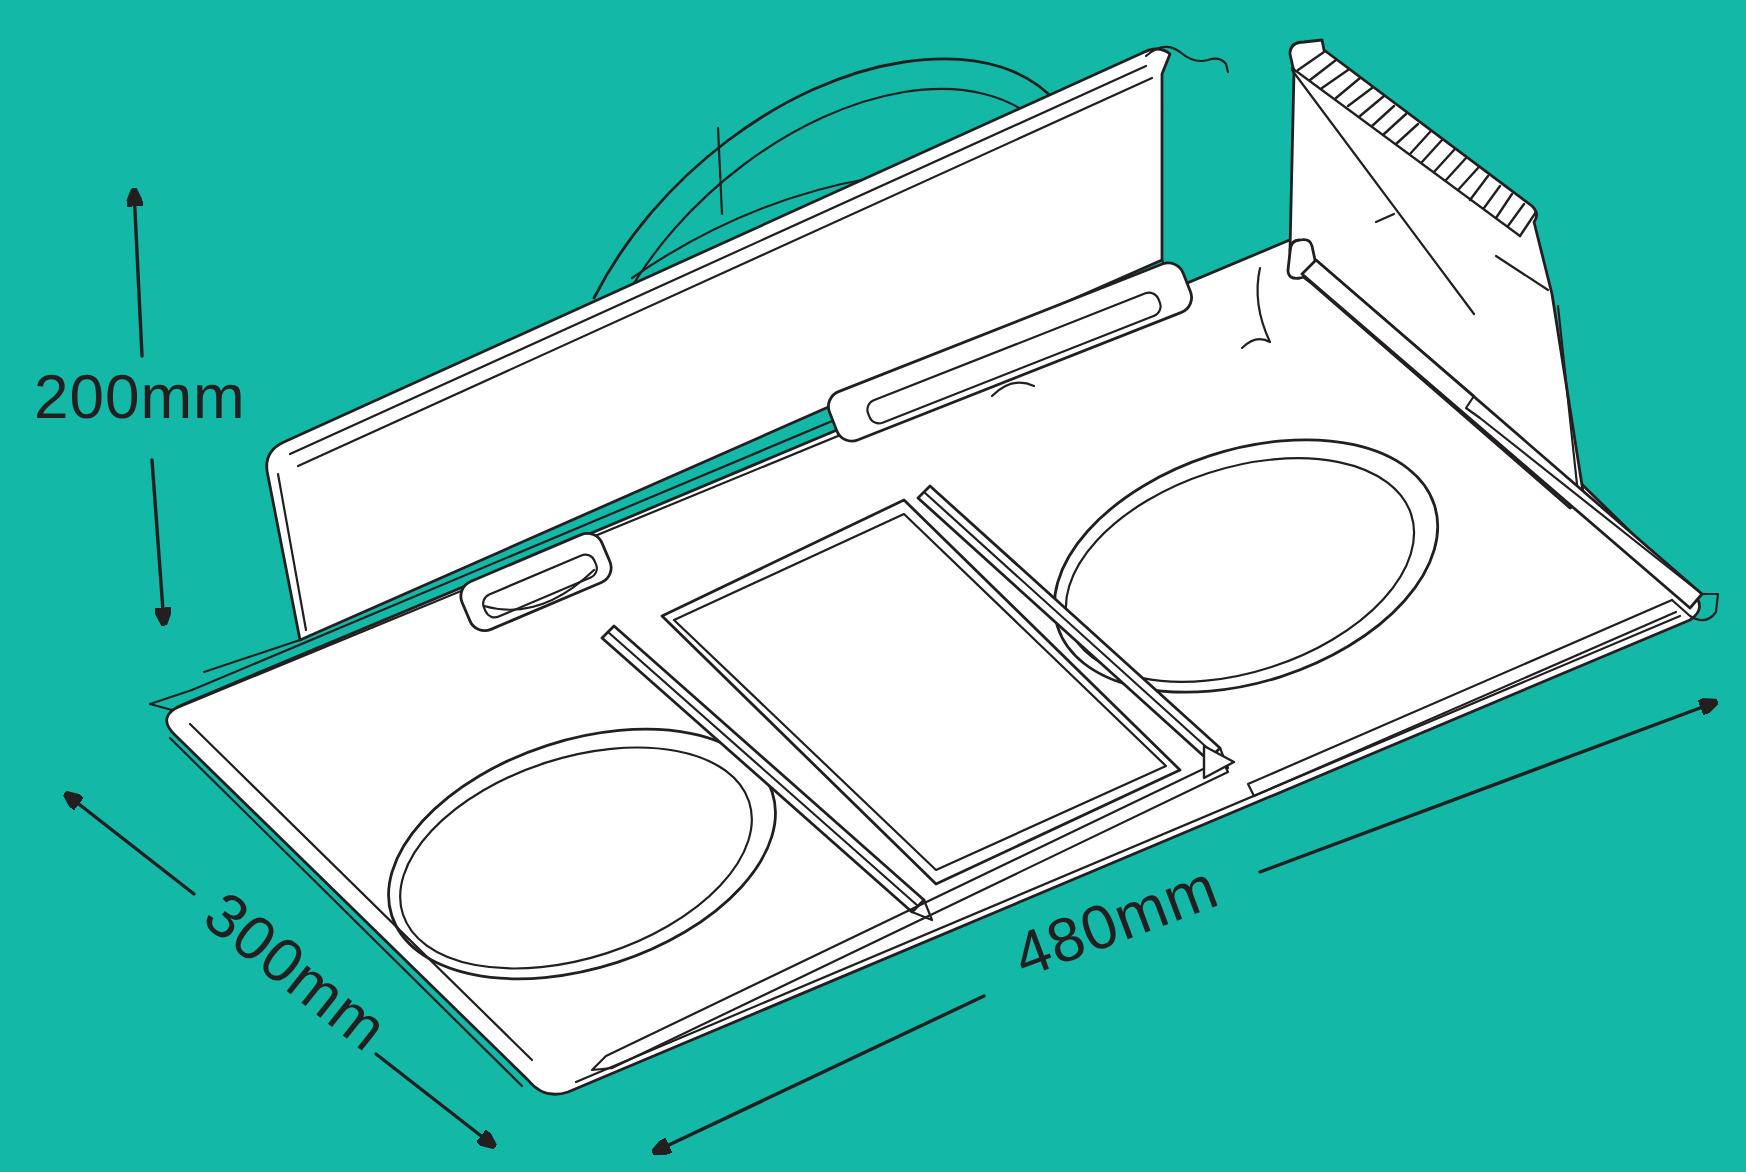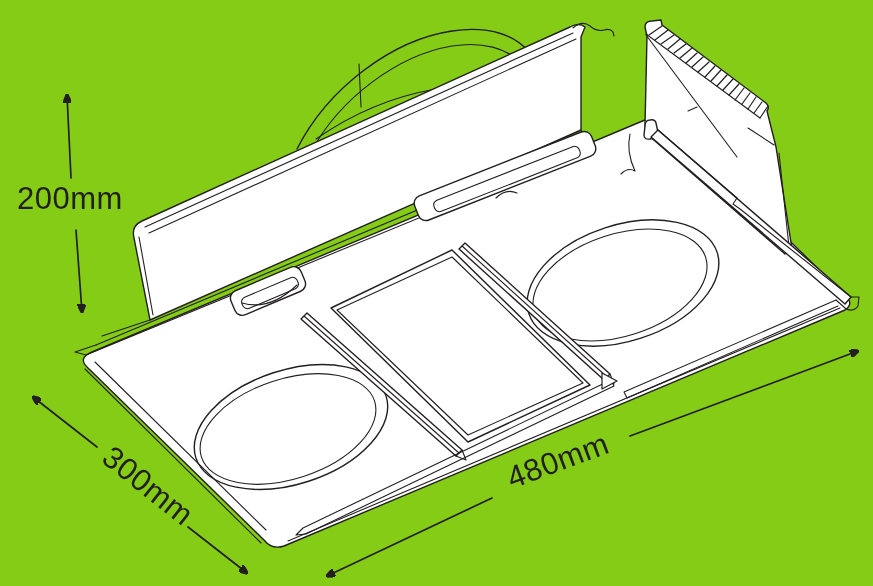--- a/index.html
+++ b/index.html
@@ -5,21 +5,21 @@
   html, body {
     margin: 0;
     padding: 0;
     background: #ffffff;
     font-family: "Liberation Sans", sans-serif;
   }
   .stage {
     position: relative;
     width: 873px;
     height: 586px;
-    background: #84cc16;
+    background: #14b8a6;
     overflow: hidden;
   }
   svg { display: block; }
   .outline  { fill: none; stroke: #231f20; stroke-width: 1.4; stroke-linejoin: round; stroke-linecap: round; }
   .fillw    { fill: #ffffff; stroke: #231f20; stroke-width: 1.4; stroke-linejoin: round; stroke-linecap: round; }
   .detail   { fill: none; stroke: #231f20; stroke-width: 1.1; stroke-linejoin: round; stroke-linecap: round; }
   .louver   { fill: none; stroke: #231f20; stroke-width: 1.2; stroke-linecap: round; }
   .dimline  { fill: none; stroke: #231f20; stroke-width: 1.7; stroke-linecap: round; }
   .dimtext  { fill: #231f20; font-family: "Liberation Sans", sans-serif; font-size: 31px; letter-spacing: 0.5px; }
   .marker-tri { fill: #ffffff; stroke: #231f20; stroke-width: 1.2; stroke-linejoin: round; }

